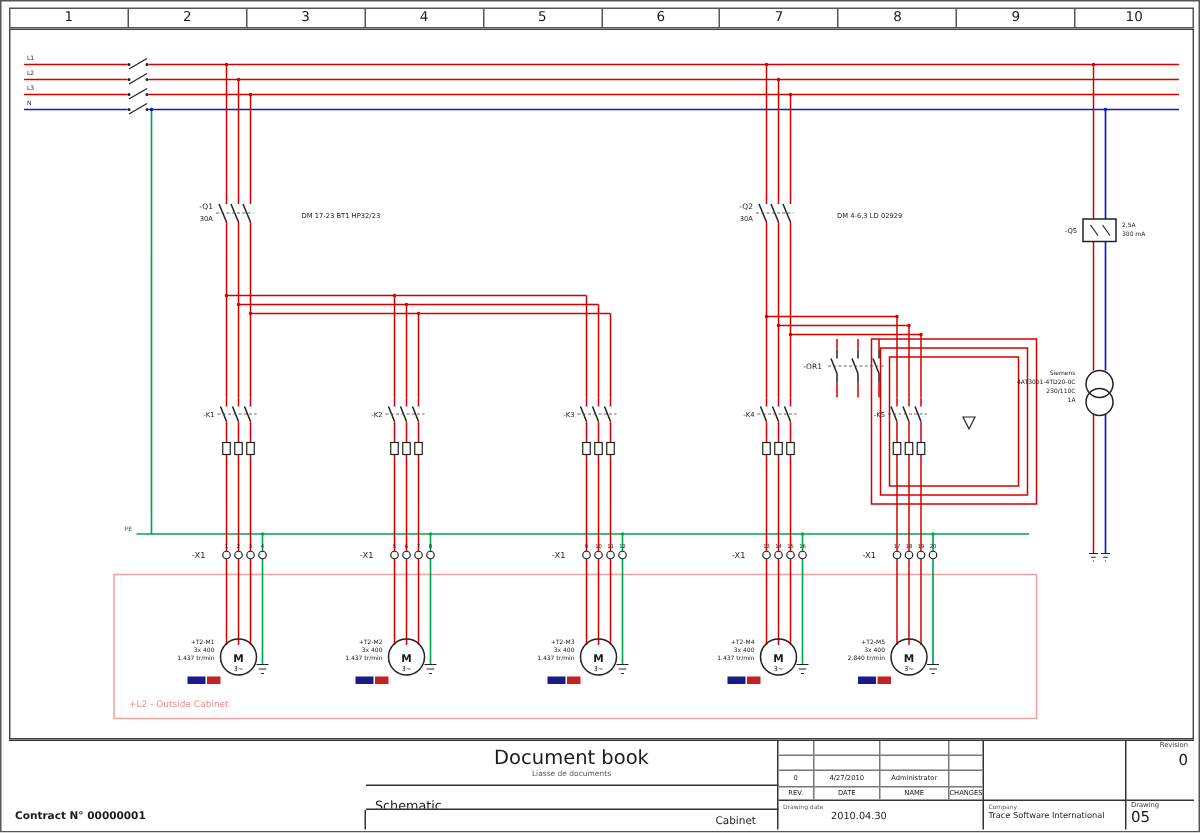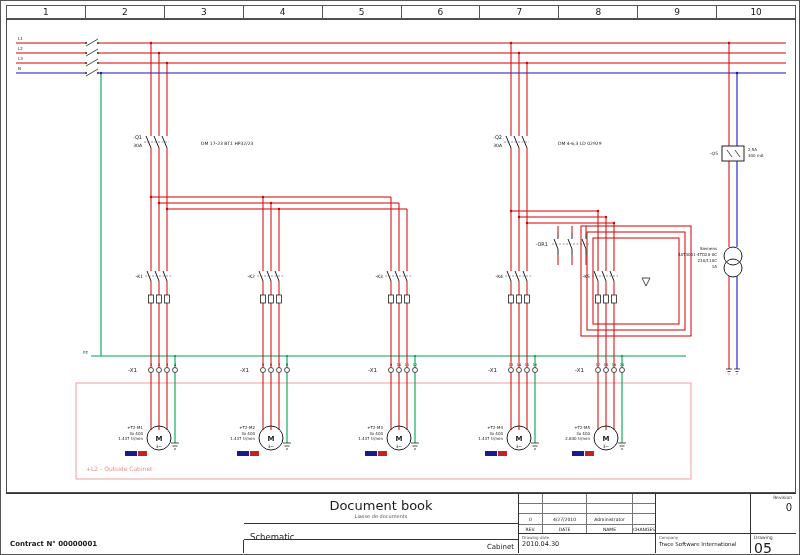--- a/index.html
+++ b/index.html
@@ -43,39 +43,39 @@
   .tb-doc{left:238px;top:0;width:275px;height:30px;display:flex;flex-direction:column;
           align-items:center;justify-content:center;}
   .tb-doc .big{font-size:13px;}
   .tb-doc .sub{font-size:5px;color:#555;}
   .tb-schem{left:238px;top:30px;width:275px;height:16px;padding:1px 0 0 6px;}
   .tb-schem .main{font-size:8.5px;}
   .tb-loc{left:238px;top:46px;width:190px;height:13px;padding-left:4px;}
   .tb-loc .lbl{font-size:4px;color:#555;display:block;}
   .tb-loc .val{font-size:7px;display:block;margin-left:40px;margin-top:-2px;}
   .tb-cab{left:428px;top:46px;width:85px;height:13px;display:flex;align-items:center;
-          justify-content:flex-end;padding-right:4px;font-size:7px;}
+          justify-content:flex-end;padding-right:14px;font-size:7px;}
   .tb-revtable{left:513px;top:0;width:137px;height:40px;display:grid;
                grid-template-columns:24px 44px 46px 1fr;grid-template-rows:10px 10px 11px 1fr;}
   .rt{border-right:1px solid #777;border-bottom:1px solid #777;font-size:4.5px;
       display:flex;align-items:center;justify-content:center;overflow:hidden;box-sizing:border-box;}
   .rt.h{font-size:4.5px;}
   .tb-ddate{left:513px;top:40px;width:137px;height:19px;padding:1px 0 0 3px;}
   .tb-ddate .lbl{font-size:4px;color:#555;display:block;}
-  .tb-ddate .val{font-size:6.5px;display:block;}
+  .tb-ddate .val{font-size:6.5px;display:block;margin-left:32px;}
   .tb-blank{left:650px;top:0;width:95px;height:40px;}
   .tb-revision{left:745px;top:0;width:45px;height:40px;padding:1px 4px 0 0;text-align:right;}
   .tb-revision .lbl{font-size:4.5px;color:#333;display:block;}
   .tb-revision .val{font-size:10px;display:block;margin-top:2px;}
   .tb-company{left:650px;top:40px;width:95px;height:19px;padding:1px 0 0 3px;}
   .tb-company .lbl{font-size:4px;color:#555;display:block;}
   .tb-company .val{font-size:5.5px;display:block;margin-top:1px;}
   .tb-drawno{left:745px;top:40px;width:45px;height:19px;padding:1px 0 0 3px;}
   .tb-drawno .lbl{font-size:4.5px;color:#333;display:block;}
-  .tb-drawno .val{font-size:14px;display:block;}
+  .tb-drawno .val{font-size:10px;display:block;}
 </style>
 </head>
 <body>
 
 <div class="page">
 
   <div class="ruler">
     <div class="rcell">1</div>
     <div class="rcell">2</div>
     <div class="rcell">3</div>

